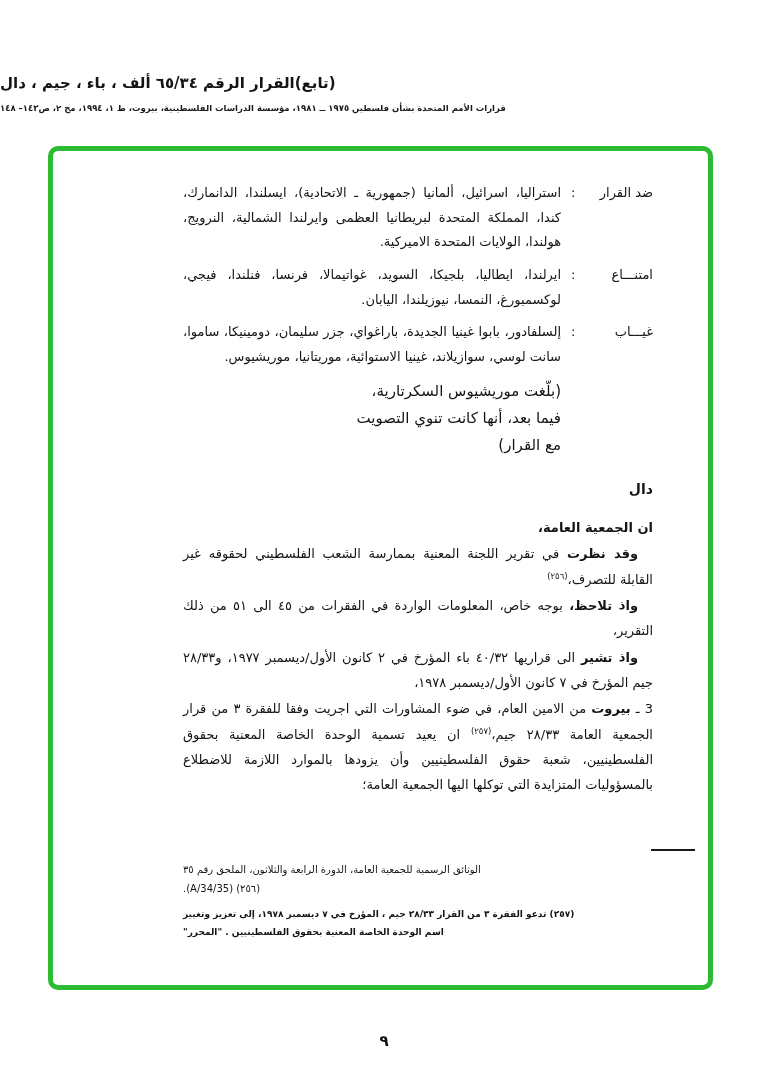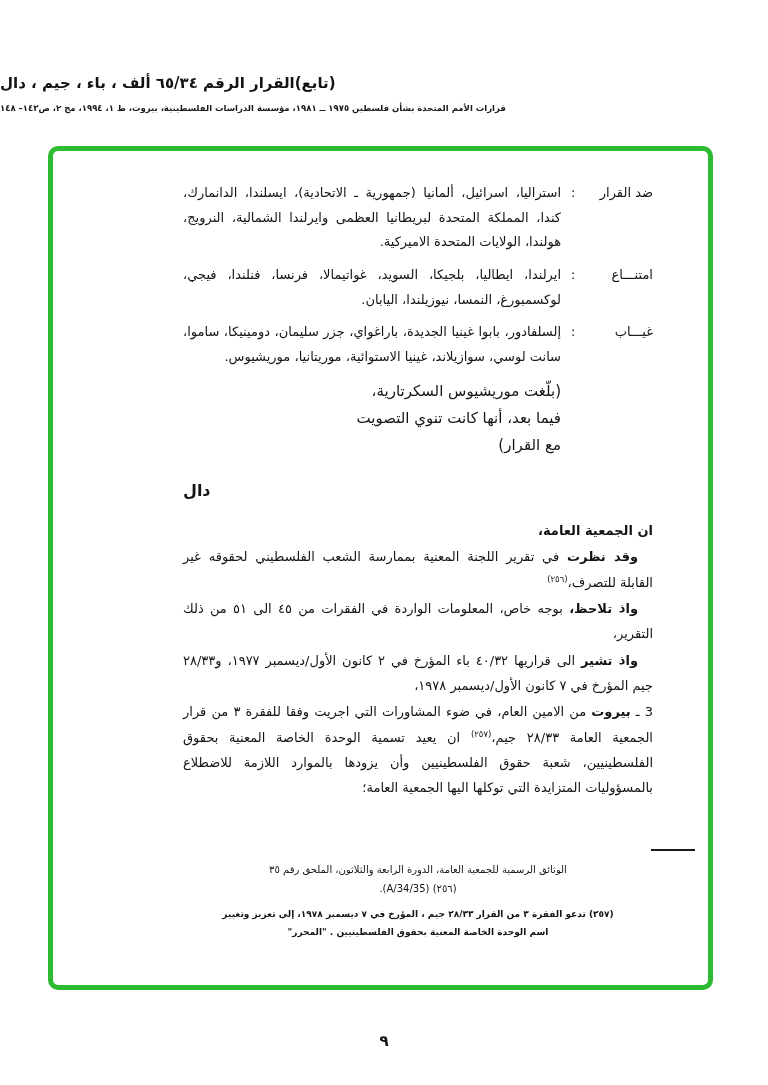--- a/index.html
+++ b/index.html
@@ -46,23 +46,23 @@
   }
   .vote-text { flex: 1; text-align: justify; }
   .vote-note {
     font-size: 15px;
     line-height: 1.8;
     width: 218px;
     margin: 0 92px 0 0;
     text-align: right;
   }
   .section-heading {
-    text-align: left;
+    text-align: right;
     font-weight: bold;
-    font-size: 16px;
+    font-size: 14px;
     margin: 22px 0 18px 0;
   }
   .para {
     font-size: 13px;
     line-height: 1.95;
     text-align: justify;
     margin-bottom: 1px;
   }
   .para.indent { text-indent: 15px; }
   .para .bold { font-weight: bold; }
@@ -72,21 +72,21 @@
     top: 698px;
     right: 55px;
     left: 130px;
     direction: rtl;
   }
   .footnote-sep {
     width: 44px;
     border-top: 2px solid #1a1a1a;
     margin: 0 -42px 10px 0;
   }
-  .footnote { font-size: 10px; line-height: 1.85; text-align: center; margin-bottom: 7px; }
+  .footnote { font-size: 10px; line-height: 1.85; text-align: left; margin-bottom: 7px; }
   .footnote.bold { font-weight: bold; font-size: 9px; line-height: 2.0; }
   .page-number {
     position: absolute;
     top: 1032px; left: 0;
     width: 100%;
     text-align: center;
     font-weight: bold;
     font-size: 15px;
   }
 </style>

